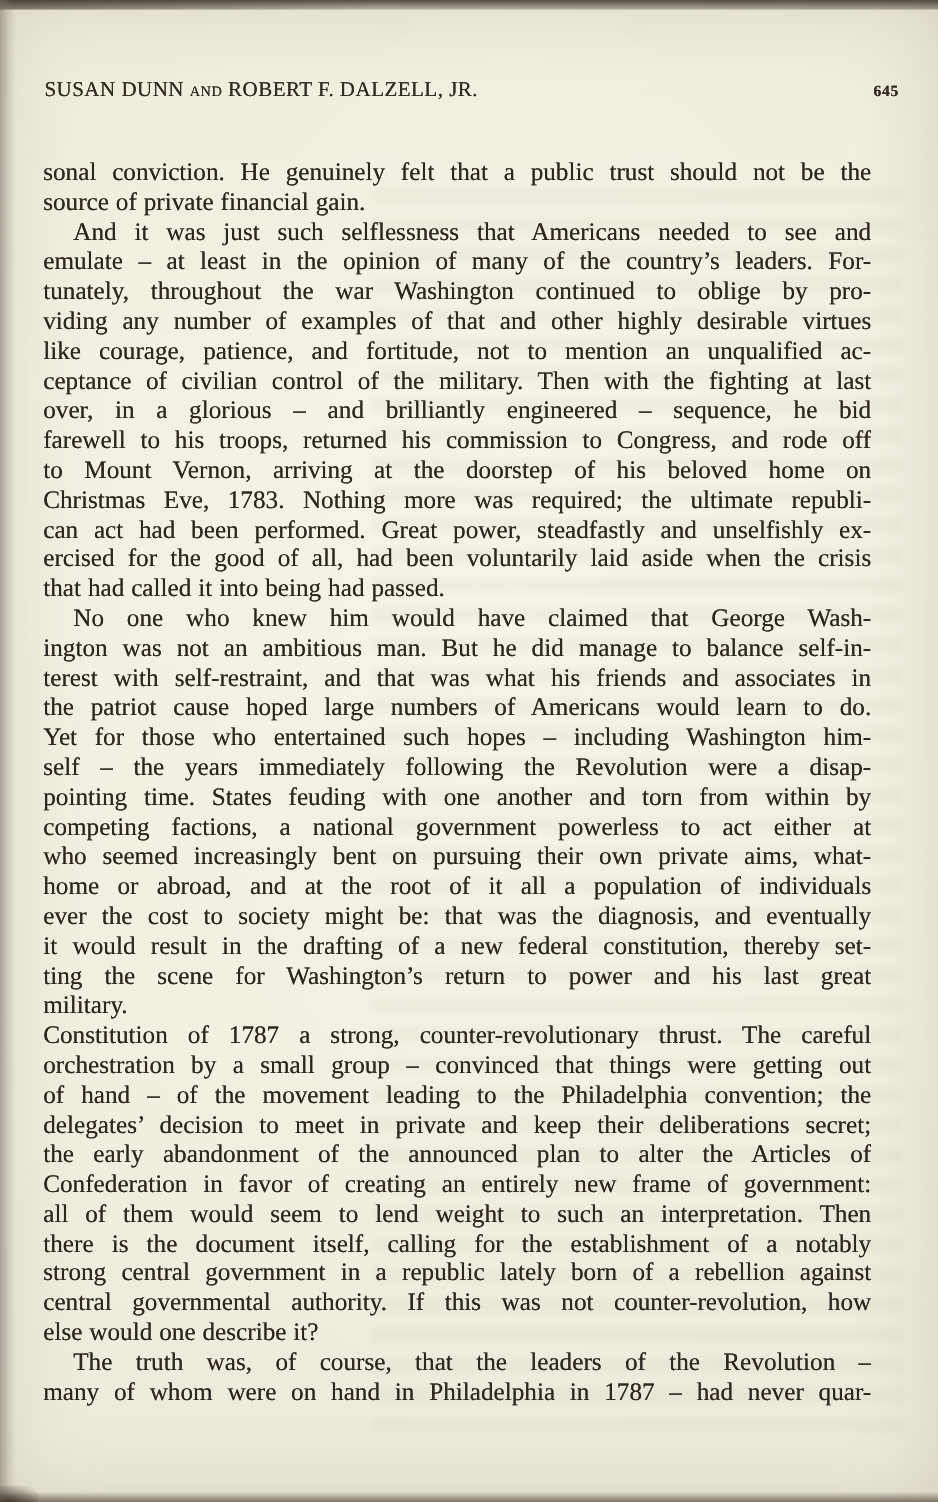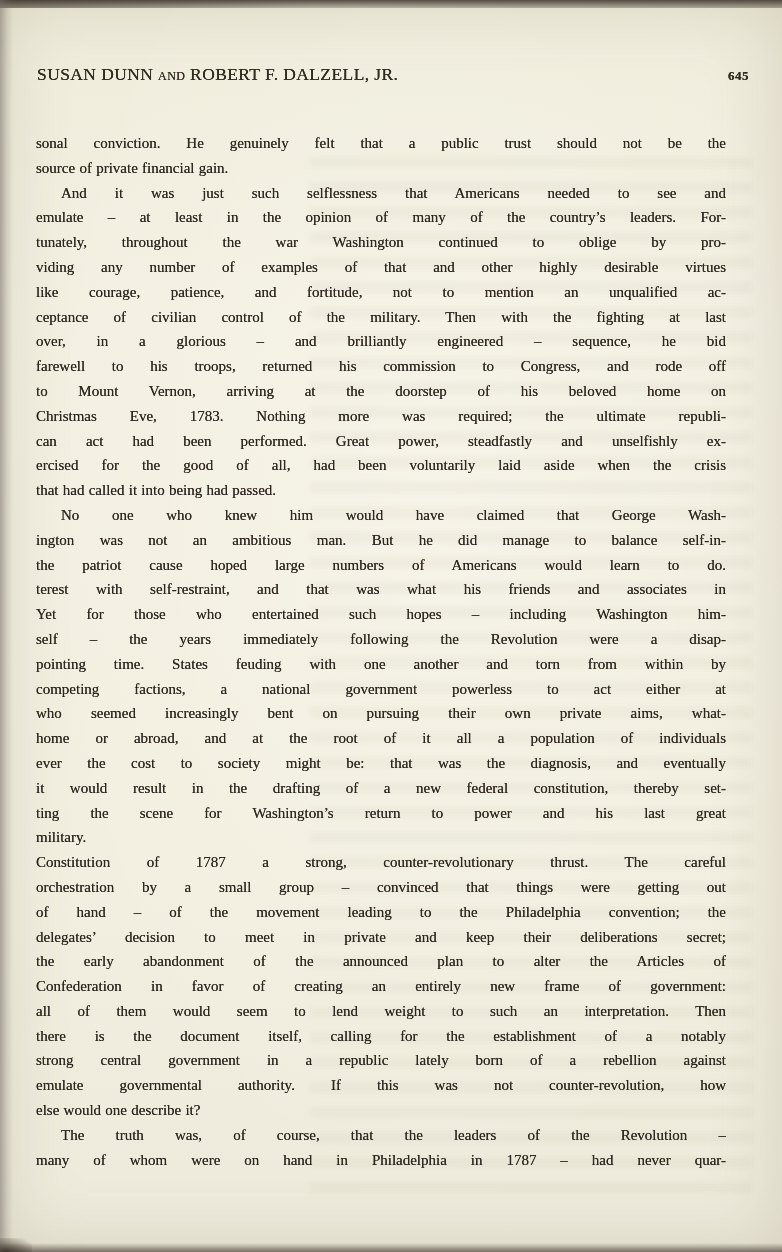--- a/index.html
+++ b/index.html
@@ -73,21 +73,21 @@
   }
   .folio {
     font-weight: bold;
     font-size: 13px;
     letter-spacing: 0.5px;
   }
   
   .page-body {
     position: absolute;
     top: 131px; left: 36px; width: 690px;
-    font-size: 15px;
+    font-size: 21px;
     line-height: 24.8px;
     color: #2e2720;
     text-shadow: 0 0 0.45px rgba(46,39,32,0.85);
     word-spacing: 0.5px;
   }
   .paragraph { margin: 0; }
   .line {
     height: 24.8px;
     overflow: hidden;
     text-align: justify;
@@ -128,22 +128,22 @@
         <div class="line">farewell to his troops, returned his commission to Congress, and rode off</div>
         <div class="line">to Mount Vernon, arriving at the doorstep of his beloved home on</div>
         <div class="line">Christmas Eve, 1783. Nothing more was required; the ultimate republi-</div>
         <div class="line">can act had been performed. Great power, steadfastly and unselfishly ex-</div>
         <div class="line">ercised for the good of all, had been voluntarily laid aside when the crisis</div>
         <div class="line endline">that had called it into being had passed.</div>
       </div>
       <div class="paragraph">
         <div class="line indent">No one who knew him would have claimed that George Wash-</div>
         <div class="line">ington was not an ambitious man. But he did manage to balance self-in-</div>
+        <div class="line">terest with self-restraint, and that was what his friends and associates in</div>
         <div class="line">the patriot cause hoped large numbers of Americans would learn to do.</div>
-        <div class="line">terest with self-restraint, and that was what his friends and associates in</div>
         <div class="line">Yet for those who entertained such hopes – including Washington him-</div>
         <div class="line">self – the years immediately following the Revolution were a disap-</div>
         <div class="line">pointing time. States feuding with one another and torn from within by</div>
         <div class="line">competing factions, a national government powerless to act either at</div>
         <div class="line">who seemed increasingly bent on pursuing their own private aims, what-</div>
         <div class="line">home or abroad, and at the root of it all a population of individuals</div>
         <div class="line">ever the cost to society might be: that was the diagnosis, and eventually</div>
         <div class="line">it would result in the drafting of a new federal constitution, thereby set-</div>
         <div class="line">ting the scene for Washington’s return to power and his last great</div>
         <div class="line endline">military.</div>
@@ -151,21 +151,21 @@
       <div class="paragraph">
         <div class="line">Constitution of 1787 a strong, counter-revolutionary thrust. The careful</div>
         <div class="line">orchestration by a small group – convinced that things were getting out</div>
         <div class="line">of hand – of the movement leading to the Philadelphia convention; the</div>
         <div class="line">delegates’ decision to meet in private and keep their deliberations secret;</div>
         <div class="line">the early abandonment of the announced plan to alter the Articles of</div>
         <div class="line">Confederation in favor of creating an entirely new frame of government:</div>
         <div class="line">all of them would seem to lend weight to such an interpretation. Then</div>
         <div class="line">there is the document itself, calling for the establishment of a notably</div>
         <div class="line">strong central government in a republic lately born of a rebellion against</div>
-        <div class="line">emulate governmental authority. If this was not counter-revolution, how</div>
+        <div class="line">central governmental authority. If this was not counter-revolution, how</div>
         <div class="line endline">else would one describe it?</div>
       </div>
       <div class="paragraph">
         <div class="line indent">The truth was, of course, that the leaders of the Revolution –</div>
         <div class="line">many of whom were on hand in Philadelphia in 1787 – had never quar-</div>
       </div>
     </div>
 
   <div class="edge-top"></div>
   <div class="edge-bottom"></div>

